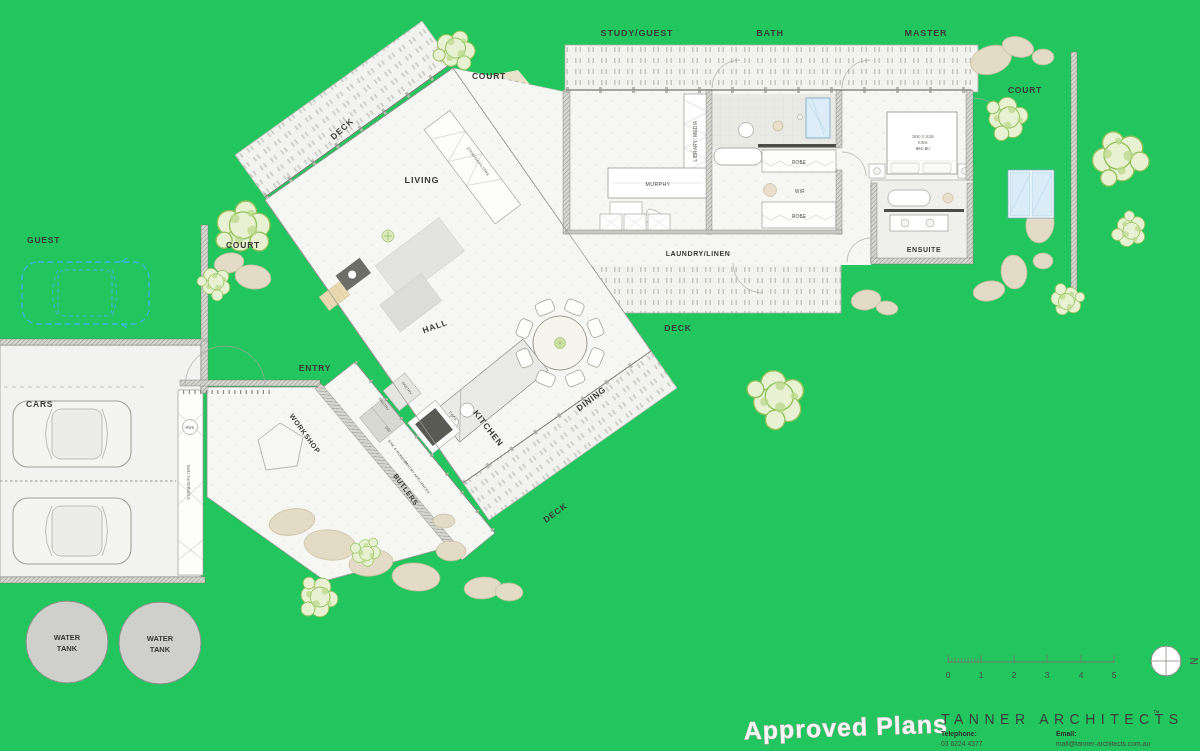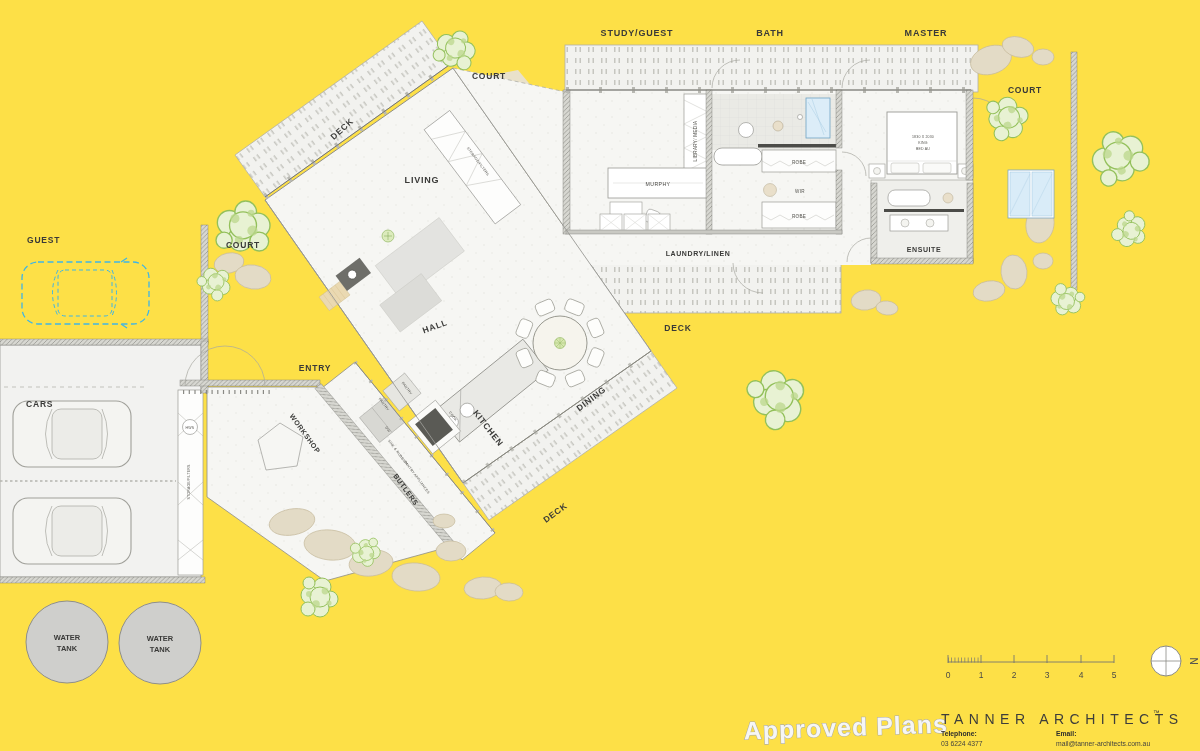--- a/index.html
+++ b/index.html
@@ -1,16 +1,16 @@
 <!DOCTYPE html>
 <html><head>
 <meta charset="utf-8">
 <style>
   html,body{margin:0;padding:0;background:#fff;}
-  .stage{position:relative;width:1200px;height:751px;background:#fde047;overflow:hidden;}
+  .stage{position:relative;width:1200px;height:751px;background:#22c55e;overflow:hidden;}
   svg{display:block;}
   text{font-family:"Liberation Sans","DejaVu Sans",sans-serif;fill:#3a3a38;}
   .rl{font-size:8.5px;font-weight:bold;letter-spacing:.8px;text-anchor:middle;}
   .rl9{font-size:9px;font-weight:bold;letter-spacing:.8px;text-anchor:middle;}
   .rs{font-size:7px;font-weight:bold;letter-spacing:.6px;text-anchor:middle;}
   .fx{font-size:4.6px;fill:#55544f;text-anchor:middle;letter-spacing:.3px;}
   .fx5{font-size:5.2px;fill:#4c4b47;text-anchor:middle;letter-spacing:.4px;}
   .fx3{font-size:3.5px;fill:#55544f;text-anchor:middle;letter-spacing:.2px;}
   .num{font-size:8.5px;fill:#4a4a46;text-anchor:middle;}
   .brand{font-size:14px;letter-spacing:5.5px;fill:#3d3d3b;}

